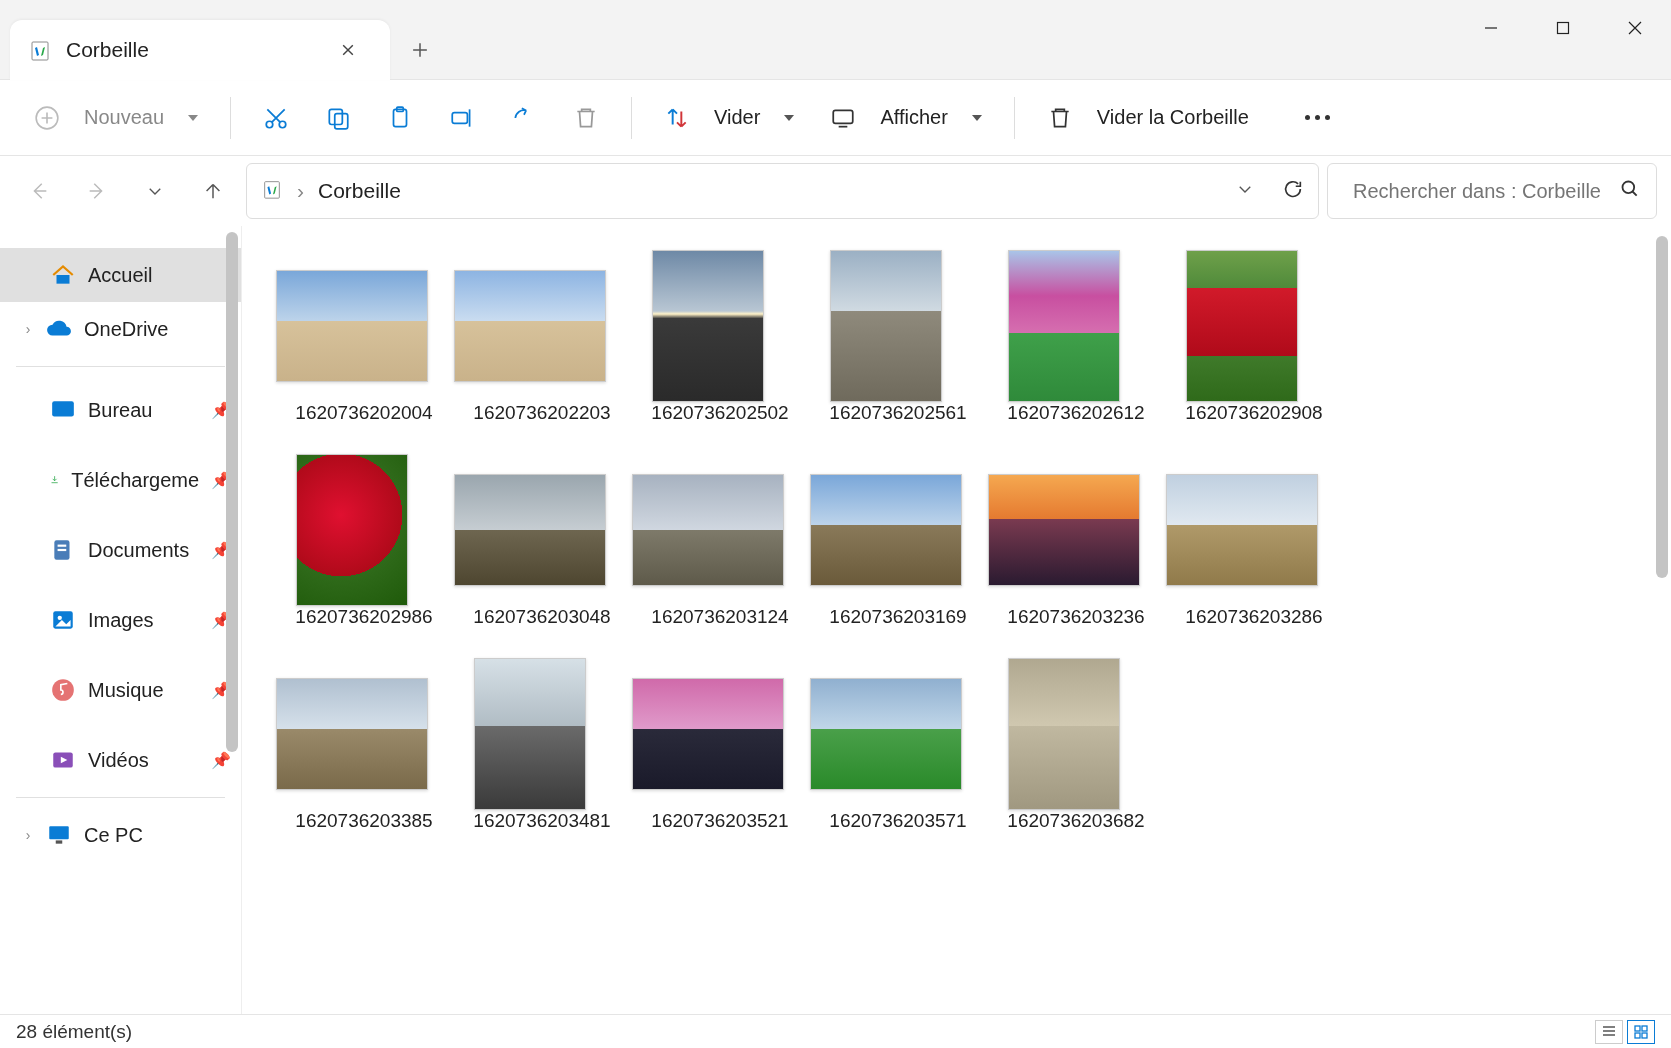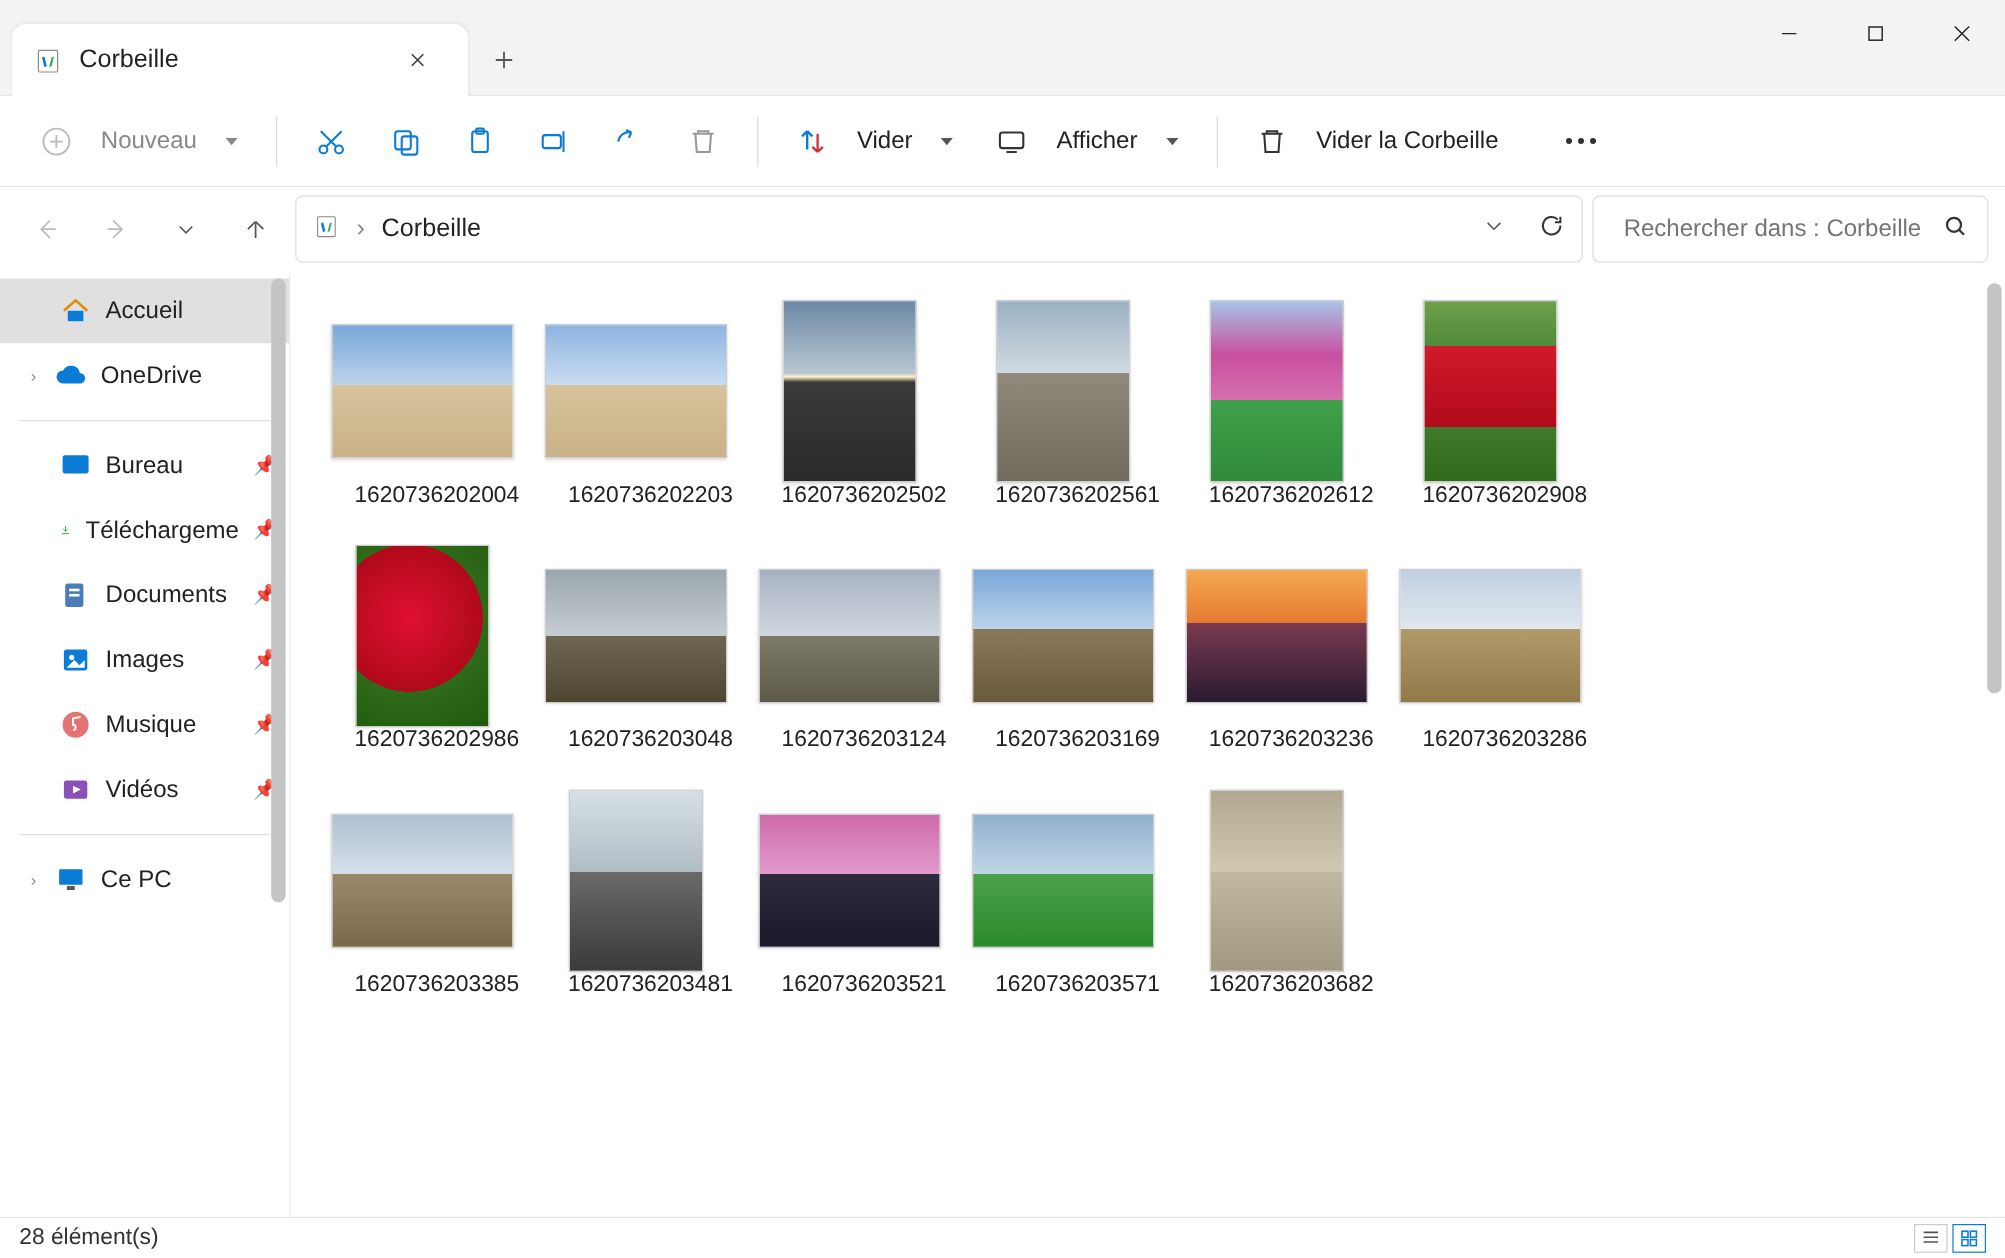--- a/index.html
+++ b/index.html
@@ -39,21 +39,21 @@
 
   
   .body { flex:1; display:flex; overflow:hidden; position:relative;}
   .sidebar { width:242px; background:#fff; border-right:1px solid #eee; padding-top:6px; position:relative;}
   .sb-scroll { position:absolute; right:3px; top:6px; width:12px; height:520px; background:#c4c4c4; border-radius:6px;}
   .nav-item { display:flex; align-items:center; gap:12px; height:54px; padding:0 10px 0 22px; font-size:20px; color:#222;}
   .nav-item .chev { width:12px; display:flex; justify-content:center; color:#888; font-size:14px;}
   .nav-item .icon { width:26px; height:26px; display:flex; align-items:center; justify-content:center;}
   .nav-item .pin { margin-left:auto; color:#999; font-size:16px;}
   .nav-item.active { background:#e0e0e0;}
-  .nav-item.lvl0 { padding-left:50px;}
+  .nav-item.lvl0 { padding-left:50px;margin-top:16px;}
   .sb-div { height:1px; background:#e0e0e0; margin:10px 16px;}
 
   
   .content { flex:1; overflow:auto; position:relative; padding:24px 20px 40px 34px;}
   .c-scroll{position:absolute; right:3px; top:10px; width:12px; height:342px; background:#c4c4c4; border-radius:6px;}
   .grid { display:grid; grid-template-columns: repeat(6, 176px); gap: 30px 2px; }
   .thumb { width:176px; display:flex; flex-direction:column; gap:0;}
   .thumb .box { width:152px; height:152px; display:flex; align-items:center; justify-content:center;}
   .thumb .img { border:1px solid #ccc; box-shadow:0 1px 3px rgba(0,0,0,0.15);}
   .thumb .name { font-size:19px; color:#222; text-align:center;}

